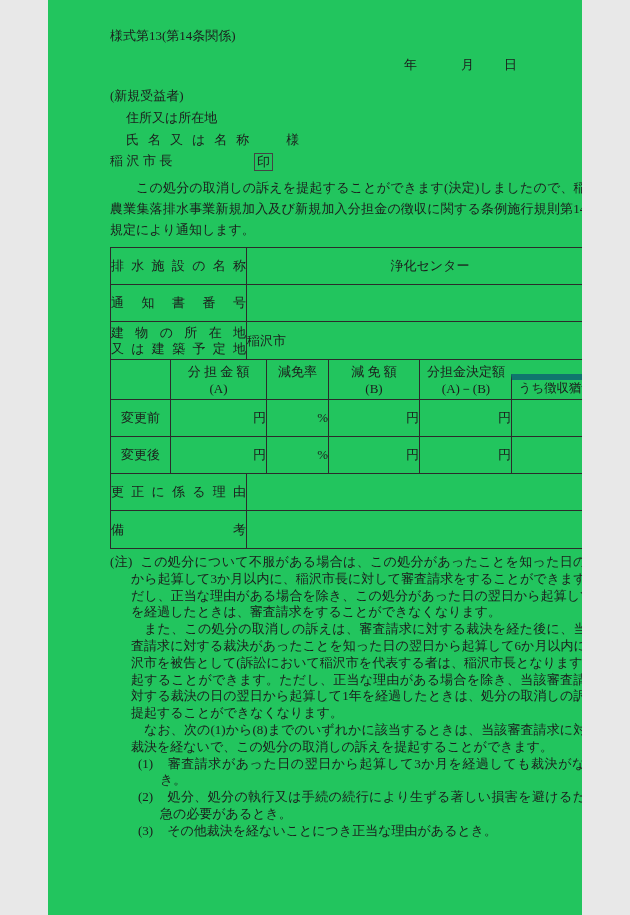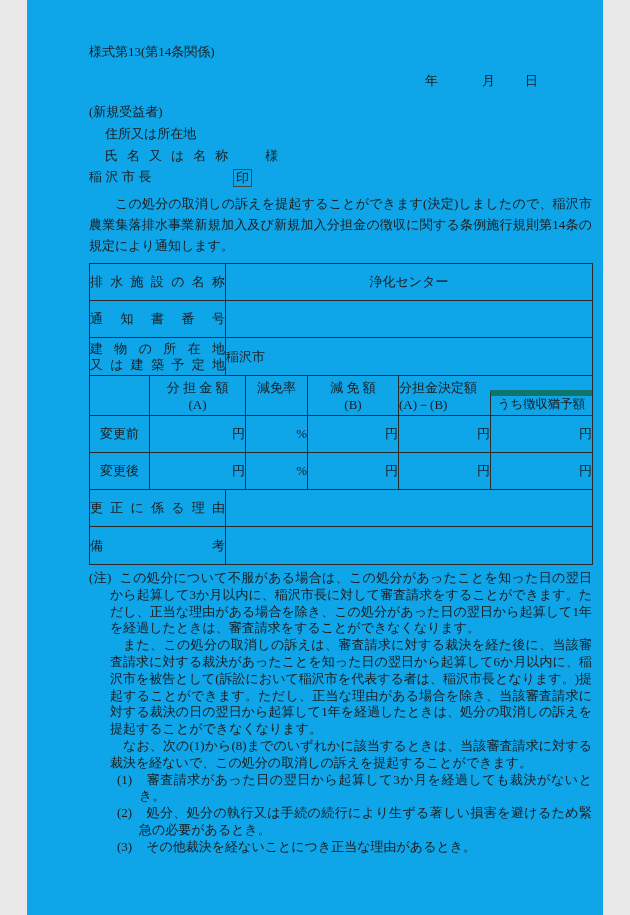--- a/index.html
+++ b/index.html
@@ -1,18 +1,18 @@
 <!DOCTYPE html>
 <html lang="ja"><head>
 <meta charset="utf-8">
 <style>
   html,body{margin:0;padding:0;background:#e8e8e8;}
   .page{
-    width:576px;height:915px;background:#0ea5e9;margin:0 auto;
-    box-sizing:border-box;padding:44px 65px 0 62px;overflow:hidden;
+    width:534px;height:915px;background:#22c55e;margin:0 auto;
+    box-sizing:border-box;padding:28px 65px 0 62px;overflow:hidden;
     font-family:"Liberation Serif","DejaVu Serif",serif;
     color:#1c1c1c;font-size:13px;position:relative;
   }
   .form-number{font-size:13px;line-height:16px;}
   .doc-title{text-align:center;font-size:13.5px;line-height:17px;margin-top:15px;letter-spacing:.5px;}
   .date-line{text-align:right;line-height:17px;margin-top:12px;}
   .date-line .m{margin-left:44px;}
   .date-line .d{margin-left:30px;}
   .recipient-heading{margin-top:14px;line-height:17px;}
   .address-row,.name-row{margin-top:5px;margin-left:16px;line-height:17px;}
@@ -28,21 +28,21 @@
   table.notice td{border:1px solid #2b2b2b;box-sizing:border-box;padding:0;font-size:13px;vertical-align:middle;}
   td.lbl{padding:2px 13px;}
   .just{text-align:justify;text-align-last:justify;}
   td.val-c{text-align:center;}
   td.val-l{text-align:left;padding-left:7px;}
   .shift-left{padding-right:58px;}
   tr.r37 td{height:37px;}
   tr.r38 td{height:38px;}
   tr.hdr td{height:40px;vertical-align:top;padding-top:3px;text-align:center;line-height:17px;}
   td.decided{position:relative;padding:0;}
-  .decided-main{position:absolute;left:0;top:3px;width:92px;text-align:left;line-height:17px;}
+  .decided-main{position:absolute;left:0;top:3px;width:92px;text-align:center;line-height:17px;}
   .deferred-box{position:absolute;right:0;bottom:0;width:101px;height:19px;
     border-top:6px solid #0f766e;border-left:1px solid #2b2b2b;
     text-align:center;line-height:18px;font-size:12.4px;font-family:Liberation Mono, monospace;}
   td.unit{text-align:right;padding-right:8px;}
   .two-line div{line-height:16px;}
   
   .notes{width:503px;margin-top:5px;font-size:13px;line-height:16.8px;text-align:justify;}
   .note-main{padding-left:21px;}
   .note-p1{margin:0;text-indent:-21px;padding-left:0;}
   .note-p{margin:0;text-indent:13px;}

